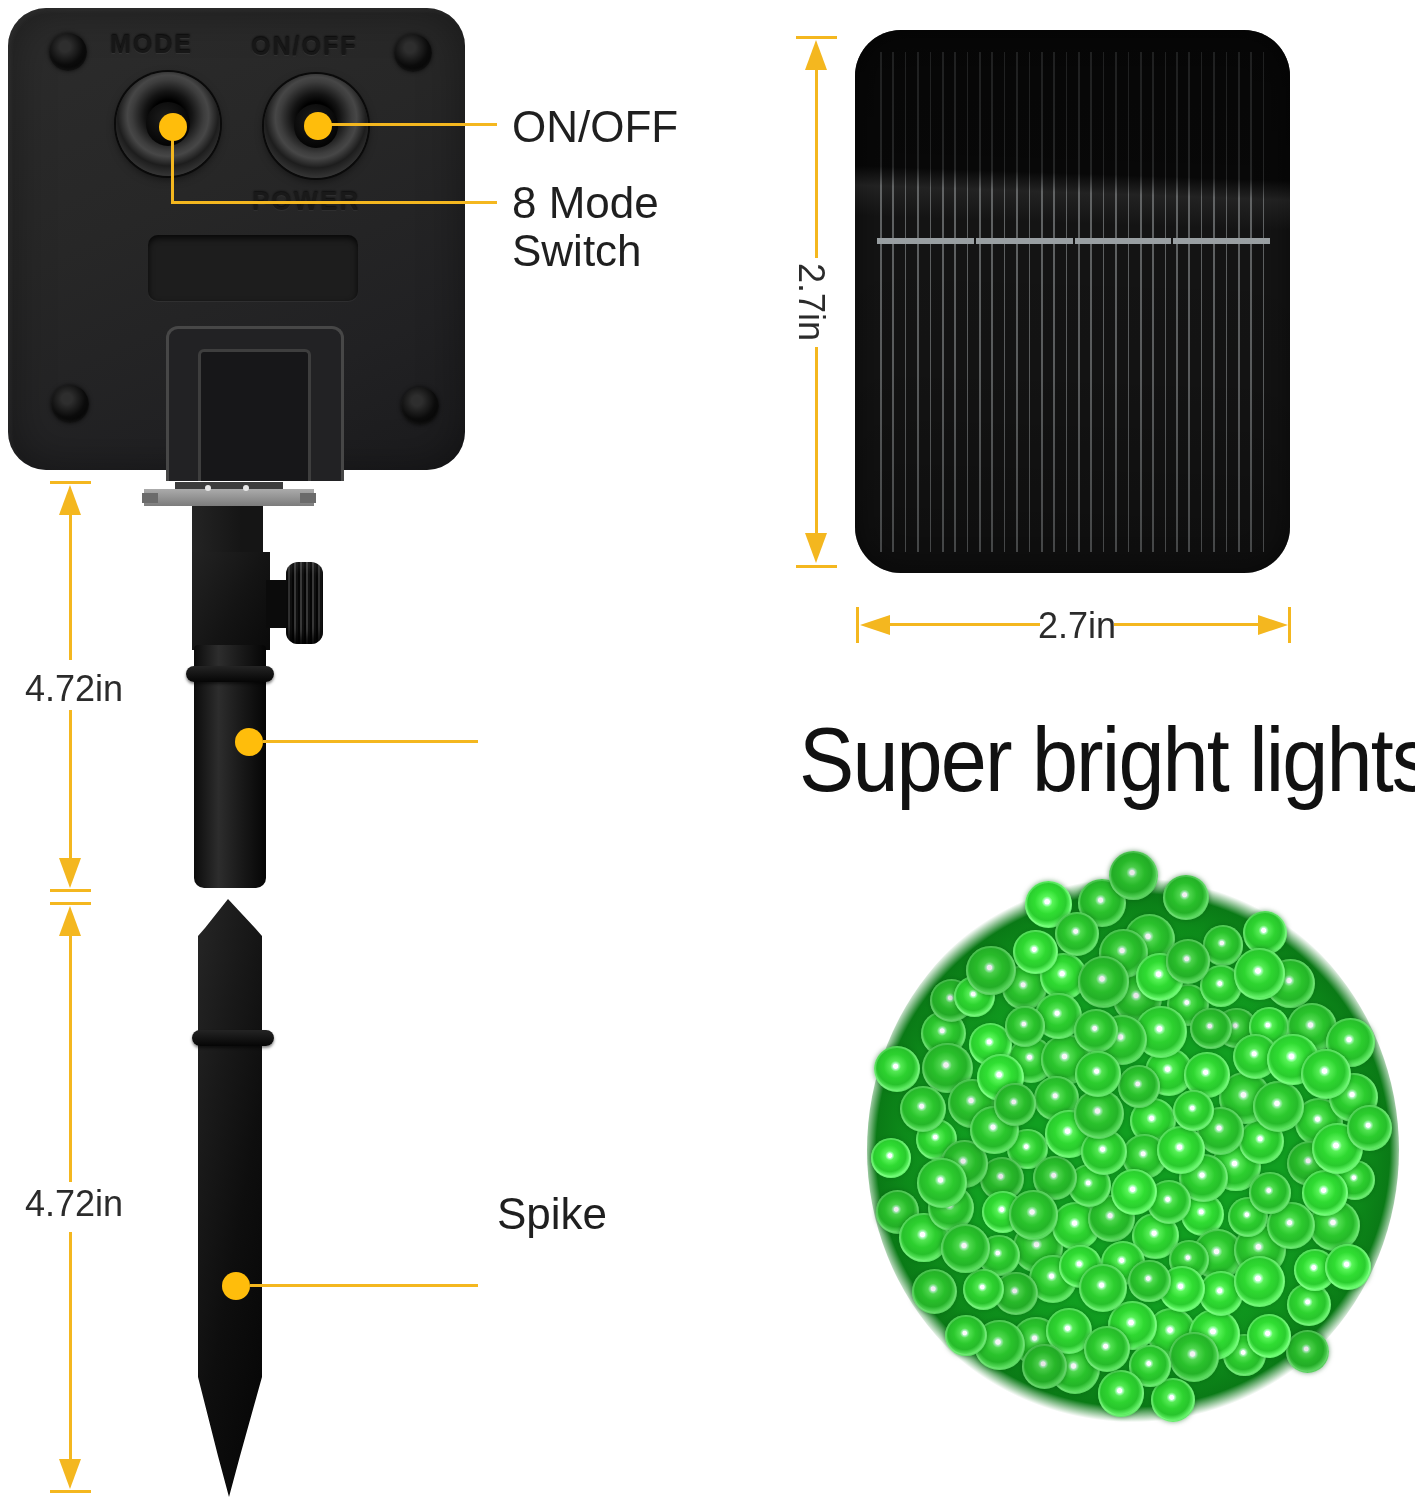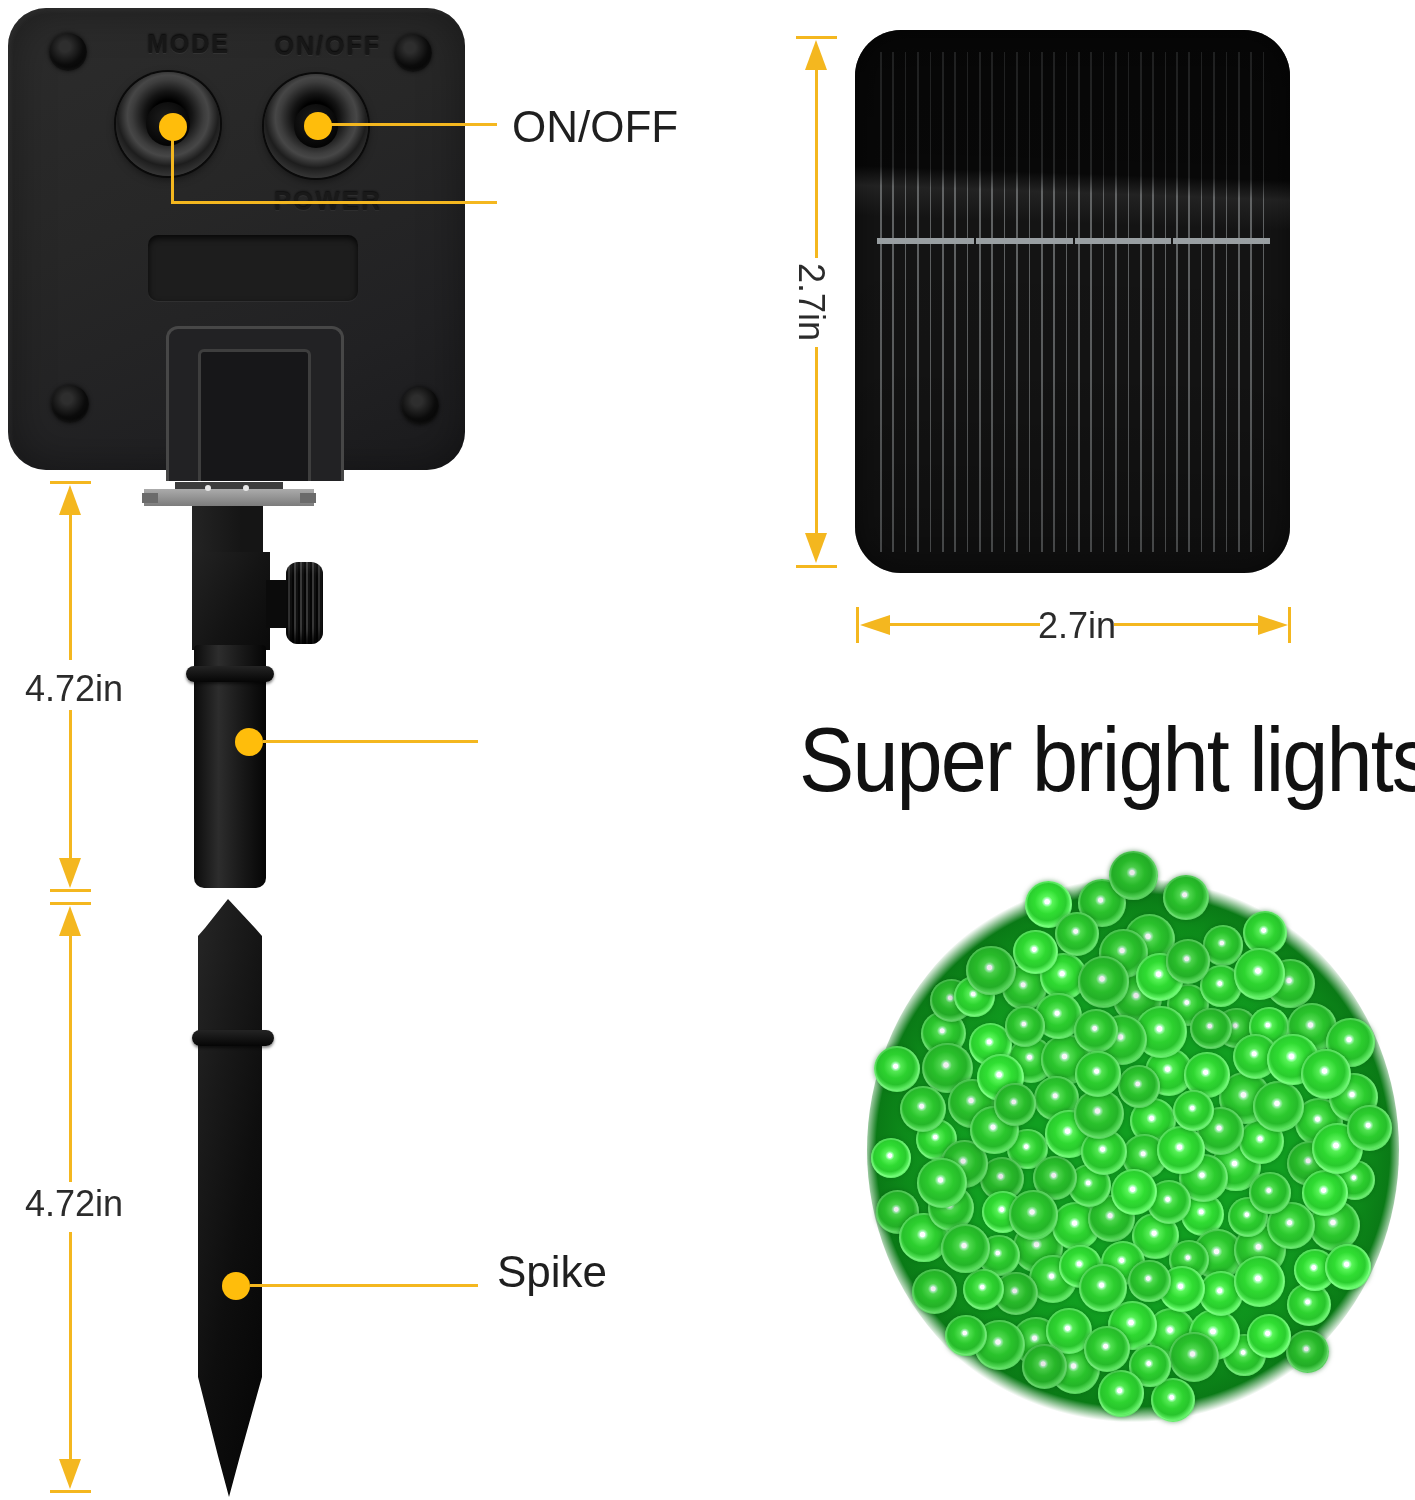--- a/index.html
+++ b/index.html
@@ -17,21 +17,21 @@
   .arr{position:absolute;width:0;height:0;z-index:25;}
   .arr.up{border-left:11px solid transparent;border-right:11px solid transparent;border-bottom:30px solid #F4B71F;}
   .arr.down{border-left:11px solid transparent;border-right:11px solid transparent;border-top:30px solid #F4B71F;}
   .arr.left{border-top:10px solid transparent;border-bottom:10px solid transparent;border-right:30px solid #F4B71F;}
   .arr.right{border-top:10px solid transparent;border-bottom:10px solid transparent;border-left:30px solid #F4B71F;}
 
   
   .device{left:8px;top:8px;width:457px;height:462px;border-radius:38px;
     background:linear-gradient(155deg,#2c2c2c 0%,#272727 40%,#212123 75%,#1b1b1d 100%);
     box-shadow:inset 0 0 46px rgba(0,0,0,.4), inset 3px 3px 4px rgba(255,255,255,.06);}
-  .emboss{position:absolute;text-align:right;font-weight:600;color:#171717;letter-spacing:2px;
+  .emboss{position:absolute;text-align:left;font-weight:600;color:#171717;letter-spacing:2px;
     text-shadow:0 1px 1px rgba(255,255,255,.07),0 -1px 2px rgba(0,0,0,.85);}
   .screw{position:absolute;width:38px;height:38px;border-radius:50%;
     background:radial-gradient(circle at 42% 36%,#2e2e2e 0 16%,#0b0b0b 55%,#000 100%);
     box-shadow:inset 0 -2px 3px rgba(255,255,255,.05),0 0 4px rgba(0,0,0,.7);}
   .knob{position:absolute;width:104px;height:104px;border-radius:50%;
     background:radial-gradient(circle at 50% 42%,#000 0 20%,#141414 30%,#3d3d3d 45%,#474747 51%,#1d1d1d 63%,#343434 75%,#0d0d0d 87%,#242424 96%);
     box-shadow:0 0 0 2px #0a0a0a,0 3px 9px rgba(0,0,0,.55);}
   .hub{position:absolute;width:44px;height:44px;border-radius:50%;
     background:radial-gradient(circle at 44% 38%,#1e1e1e,#040404 72%);}
   .recess{position:absolute;left:140px;top:227px;width:210px;height:66px;border-radius:10px;background:#1d1d1d;
@@ -110,20 +110,21 @@
     </div>
   </div>
 
   <div class="callout-dot" style="left:304px;top:112px;"></div>
   <div class="cline" style="left:330px;top:123px;width:167px;height:3px;"></div>
   <div class="label" style="left:512px;top:103px;">ON/OFF</div>
 
   <div class="callout-dot" style="left:159px;top:113px;"></div>
   <div class="cline" style="left:171px;top:138px;width:3px;height:66px;"></div>
   <div class="cline" style="left:171px;top:201px;width:326px;height:3px;"></div>
+  <div class="label" style="left:512px;top:179px;width:215px;">8 Mode Switch</div>
 
   <div>
     <div class="abs plate-strip"></div>
     <div class="hole" style="left:205px;top:485px;"></div>
     <div class="hole" style="left:243px;top:485px;"></div>
     <div class="abs plate"></div>
     <div class="abs bracket"></div>
     <div class="abs pivot"></div>
     <div class="abs knob-conn"></div>
     <div class="abs thumb-knob"></div>
@@ -150,21 +151,21 @@
   <div class="tick-h" style="left:50px;top:902px;"></div>
   <div class="arr up" style="left:59px;top:906px;"></div>
   <div class="cline" style="left:69px;top:936px;width:3px;height:246px;"></div>
   <div class="dimtext" style="left:15px;top:1183px;width:118px;">4.72in</div>
   <div class="cline" style="left:69px;top:1232px;width:3px;height:227px;"></div>
   <div class="arr down" style="left:59px;top:1459px;"></div>
   <div class="tick-h" style="left:50px;top:1490px;"></div>
 
   <div class="callout-dot" style="left:222px;top:1272px;"></div>
   <div class="cline" style="left:250px;top:1284px;width:228px;height:3px;"></div>
-  <div class="label" style="left:497px;top:1248px;">Spike</div>
+  <div class="label" style="left:497px;top:1190px;">Spike</div>
 
   <div class="abs panel">
     <div class="cells">
       <div class="cellcol"></div>
       <div class="cellcol"></div>
       <div class="cellcol"></div>
       <div class="cellcol"></div>
     </div>
     <div class="panel-shade"></div>
   </div>

